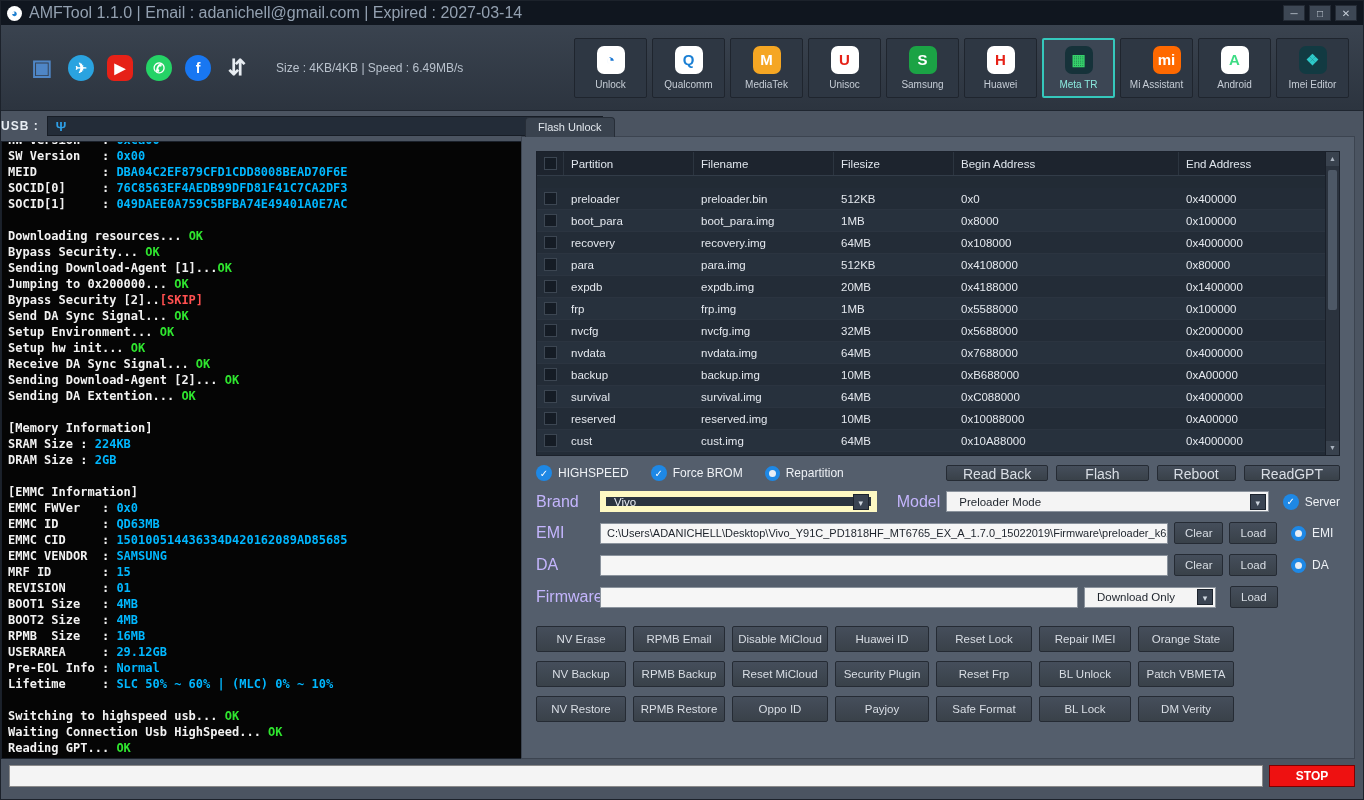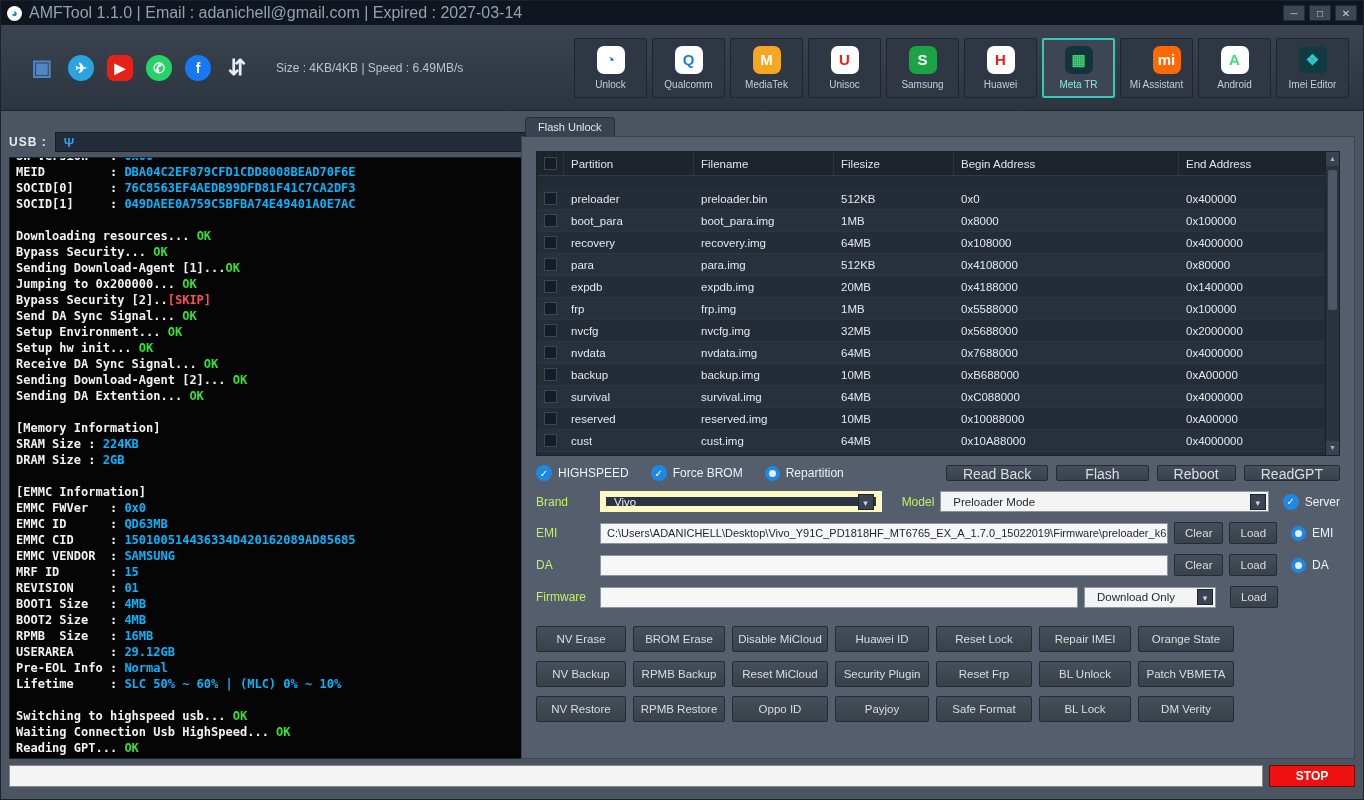--- a/index.html
+++ b/index.html
@@ -21,21 +21,21 @@
   .soc.flat { font-size:22px; }
   .status { color:#b9c2cd; font-size:12px; margin-left:26px; white-space:nowrap; }
   .tabs { margin-left:auto; display:flex; gap:5px; padding-right:4px; }
   .tab { width:73px; height:60px; background:#2e3743; border:1px solid #1f252e; border-radius:2px; display:flex; flex-direction:column; align-items:center; justify-content:center; gap:5px; cursor:default; }
   .tab.active { background:#3c4654; border:2px solid #35c8bc; }
   .tab-icon { width:28px; height:28px; border-radius:7px; display:flex; align-items:center; justify-content:center; font-size:15px; font-weight:bold; }
   .tab-label { font-size:10px; color:#c6cdd6; white-space:nowrap; }
   .tab.active .tab-label { color:#8ae8dd; }
 
   
-  .left-panel { position:absolute; top:112px; left:8px; width:602px; bottom:40px;margin-top:16px; }
+  .left-panel { position:absolute; top:112px; left:0; width:602px; bottom:40px; }
   .usb-row { height:26px; display:flex; align-items:center; gap:8px; }
   .usb-label { color:#e8edf3; font-size:12px; font-weight:bold; letter-spacing:1px; }
   .usb-select { flex:1; height:20px; background:#232c38; border:1px solid #171d26; display:flex; align-items:center; padding:0 2px 0 8px; }
   .usb-glyph { color:#2e9fe6; font-size:13px; font-weight:bold; flex:1; }
   .dd-arrow { width:16px; height:16px; background:#3a4452; color:#cdd5de; font-size:9px; text-align:center; line-height:16px; border:1px solid #1d242e; }
   .log-wrap { position:absolute; top:28px; left:0; right:0; bottom:0; background:#050505; border:1px solid #1a202a; display:flex; }
   .log { flex:1; overflow:hidden; display:flex; flex-direction:column; justify-content:flex-end; padding:2px 6px; font-family:"DejaVu Sans Mono",monospace; font-size:12px; font-weight:bold; line-height:16px; white-space:pre; }
   .lc-w { color:#f2f2f2; } .lc-c { color:#00b7ff; } .lc-g { color:#2fe52f; } .lc-r { color:#ff5050; }
   .vscroll { width:14px; background:#2b333e; border-left:1px solid #1a202a; position:relative; }
   .sarrow { height:14px; background:#39424e; color:#aab3bf; font-size:7px; text-align:center; line-height:14px; }
@@ -64,21 +64,21 @@
   .ctl-row { display:flex; align-items:center; margin-top:9px; gap:8px; }
   .chk { display:flex; align-items:center; gap:6px; margin-right:14px; }
   .chk-label { color:#eef1f5; font-size:12px; }
   .circle-check { width:16px; height:16px; border-radius:50%; background:#1e88e5; color:#fff; font-size:10px; display:flex; align-items:center; justify-content:center; }
   .radio-blue { width:15px; height:15px; border-radius:50%; border:4px solid #1e88e5; background:#e8eef5; }
   .btn-dark { background:linear-gradient(#454e5b,#394149); border:1px solid #252b34; color:#d9dee5; font-size:14px; height:16px; padding:0 16px; border-radius:2px; font-family:"Liberation Sans",sans-serif; }
   .spacer { flex:1; }
 
   
   .form-row { display:flex; align-items:center; margin-top:10px; gap:6px; }
-  .flabel { width:58px; color:#bef264; font-size:12px; flex:none; }
+  .flabel { width:58px; color:#c4b5fd; font-size:16px; flex:none; }
   .select-dark { height:21px; background:#2b3440; border:6px solid #fef9c3; color:#e8ecf1; font-size:11.5px; display:flex; align-items:center; padding:0 2px 0 8px; }
   .select-light { height:21px; background:#f4f4f4; border:1px solid #8b939d; color:#1d232b; font-size:11.5px; display:flex; align-items:center; padding:0 2px 0 12px; }
   .sel-val { flex:1; overflow:hidden; white-space:nowrap; }
   .input-light { height:21px; background:#f6f6f6; border:1px solid #8b939d; color:#1d232b; font-size:11px; display:flex; align-items:center; padding:0 6px; overflow:hidden; white-space:nowrap; }
   .btn-sm { background:linear-gradient(#454e5b,#394149); border:1px solid #252b34; color:#d9dee5; font-size:11.5px; height:22px; padding:0 10px; border-radius:2px; font-family:"Liberation Sans",sans-serif; }
   .side-chk { display:flex; align-items:center; gap:6px; margin-left:8px; }
 
   
   .fn-grid { margin-top:18px; display:grid; grid-template-columns:90px 92px 96px 94px 96px 92px 96px; gap:9px 7px; }
   .fn-btn { background:linear-gradient(#454e5b,#394149); border:1px solid #252b34; color:#d9dee5; font-size:11.5px; height:26px; border-radius:2px; font-family:"Liberation Sans",sans-serif; white-space:nowrap; overflow:hidden; }
@@ -393,21 +393,21 @@
         <div class="input-light" style="width:478px;"></div>
         <div class="select-light" style="width:132px;">
           <span class="sel-val">Download Only</span>
           <span class="dd-arrow">▾</span>
         </div>
         <button class="btn-sm" style="margin-left:8px;">Load</button>
       </div>
 
       <div class="fn-grid">
           <button class="fn-btn">NV Erase</button>
-          <button class="fn-btn">BROM Erase</button>
+          <button class="fn-btn">RPMB Email</button>
           <button class="fn-btn">Disable MiCloud</button>
           <button class="fn-btn">Huawei ID</button>
           <button class="fn-btn">Reset Lock</button>
           <button class="fn-btn">Repair IMEI</button>
           <button class="fn-btn">Orange State</button>
           <button class="fn-btn">NV Backup</button>
           <button class="fn-btn">RPMB Backup</button>
           <button class="fn-btn">Reset MiCloud</button>
           <button class="fn-btn">Security Plugin</button>
           <button class="fn-btn">Reset Frp</button>

